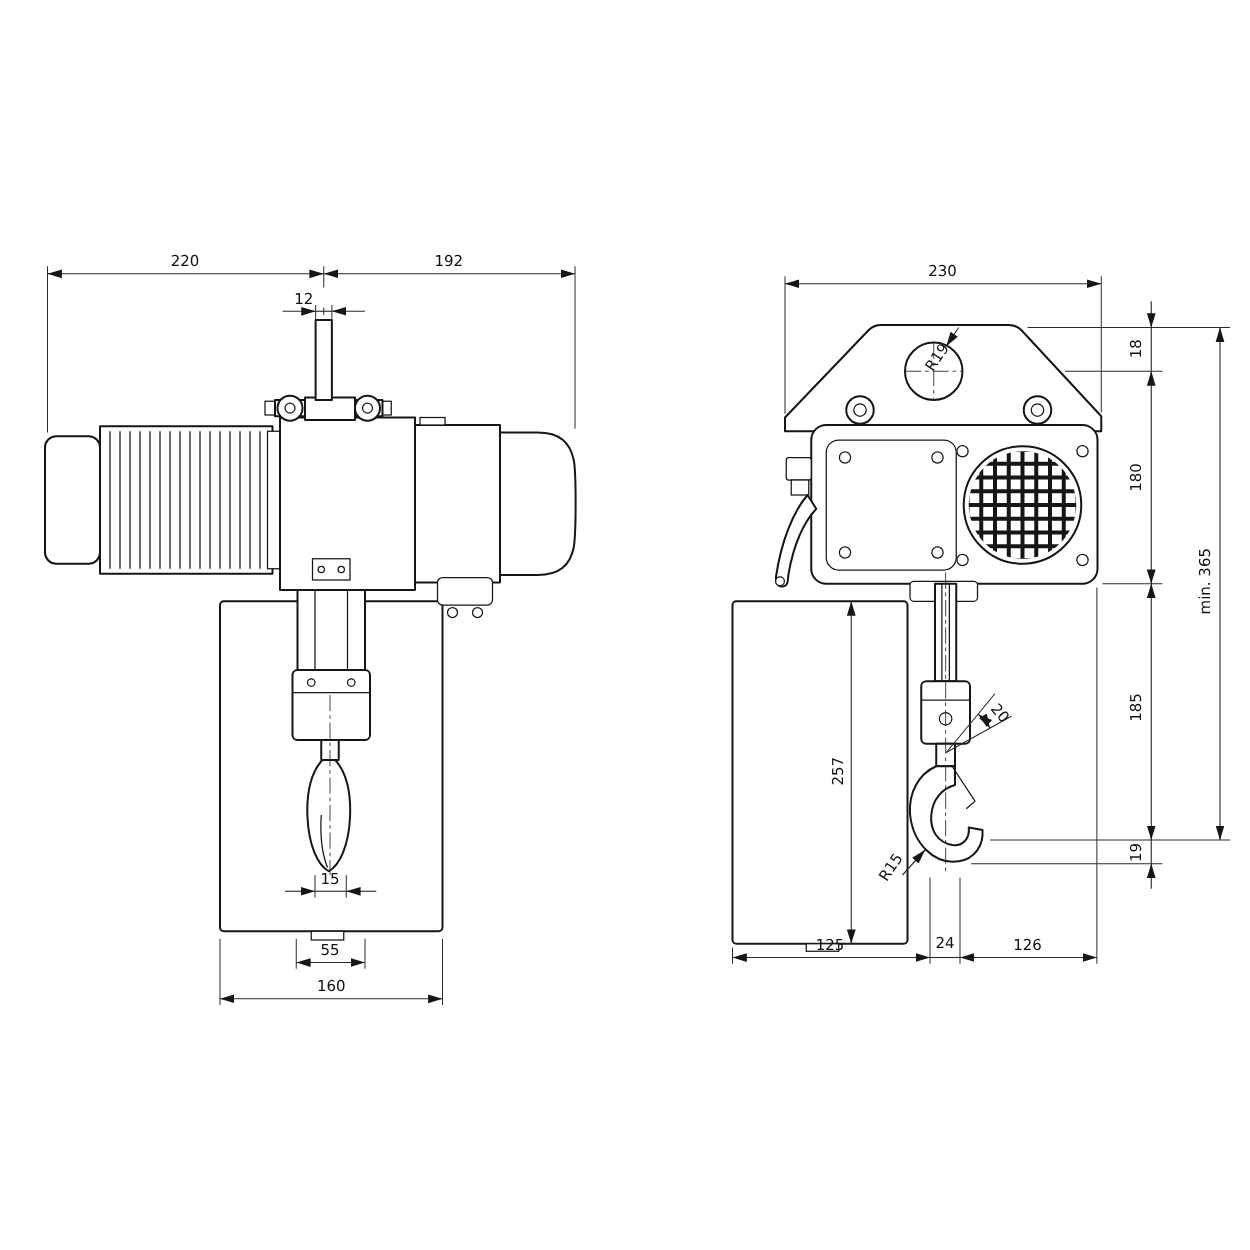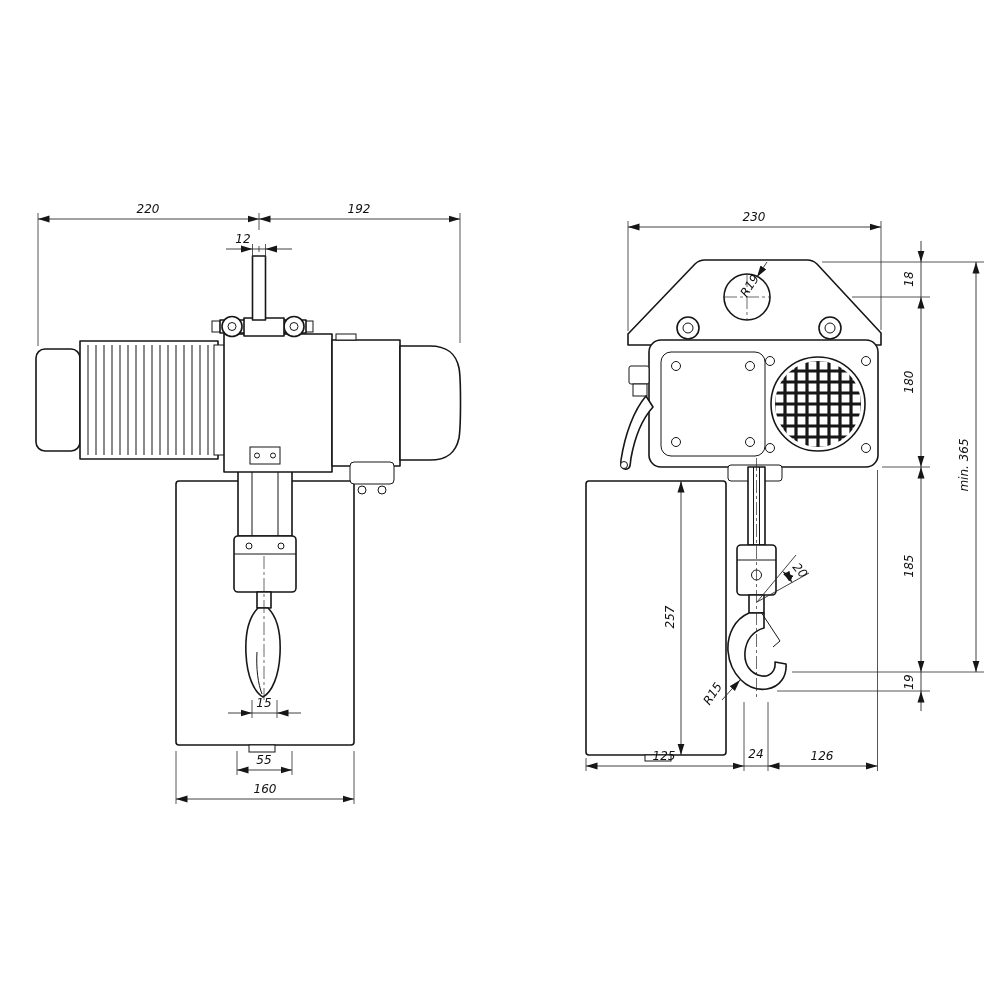--- a/index.html
+++ b/index.html
@@ -1,16 +1,16 @@
 <!DOCTYPE html>
 <html><head>
 <meta charset="utf-8">
 <style>
   html,body{margin:0;padding:0;background:#fff;}
-  .page{width:1000px;height:1000px;background:#fff;position:relative;font-style:italic;}
+  .page{width:1000px;height:1000px;background:#fff;position:relative;}
   svg{display:block;}
   .o   {fill:#fff;stroke:#161616;stroke-width:1.6;stroke-linejoin:round;}
   .o2  {fill:none;stroke:#161616;stroke-width:1;}
   .o2f {fill:#fff;stroke:#161616;stroke-width:1;}
   .e   {stroke:#2b2b2b;stroke-width:.8;fill:none;}
   .dm  {stroke:#2b2b2b;stroke-width:.9;fill:none;}
   .cl  {stroke:#2b2b2b;stroke-width:.7;stroke-dasharray:13 3 3 3;fill:none;}
   text {font-family:"DejaVu Sans","Liberation Sans",sans-serif;font-size:13.5px;fill:#111;text-anchor:middle;}
   text.sm{font-size:12px;}
 </style>

